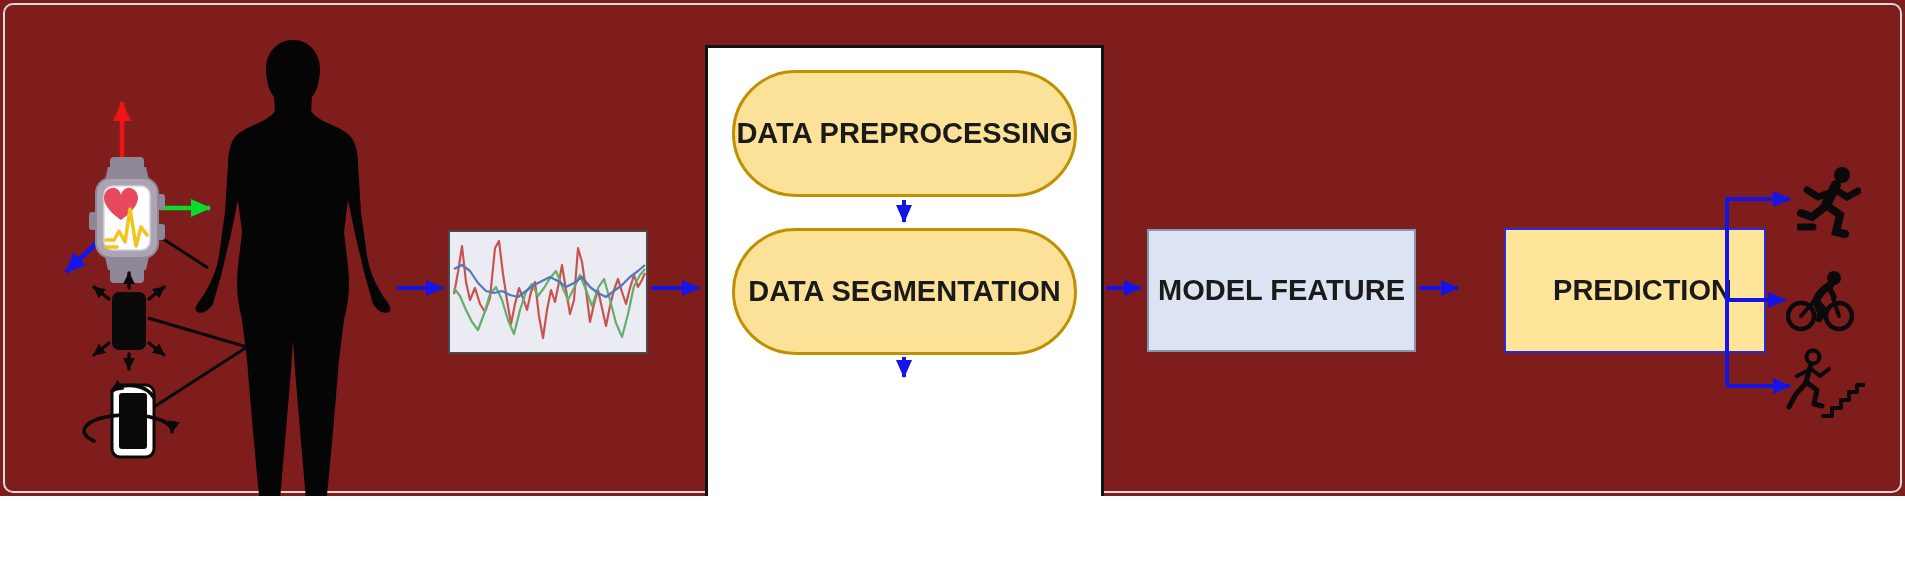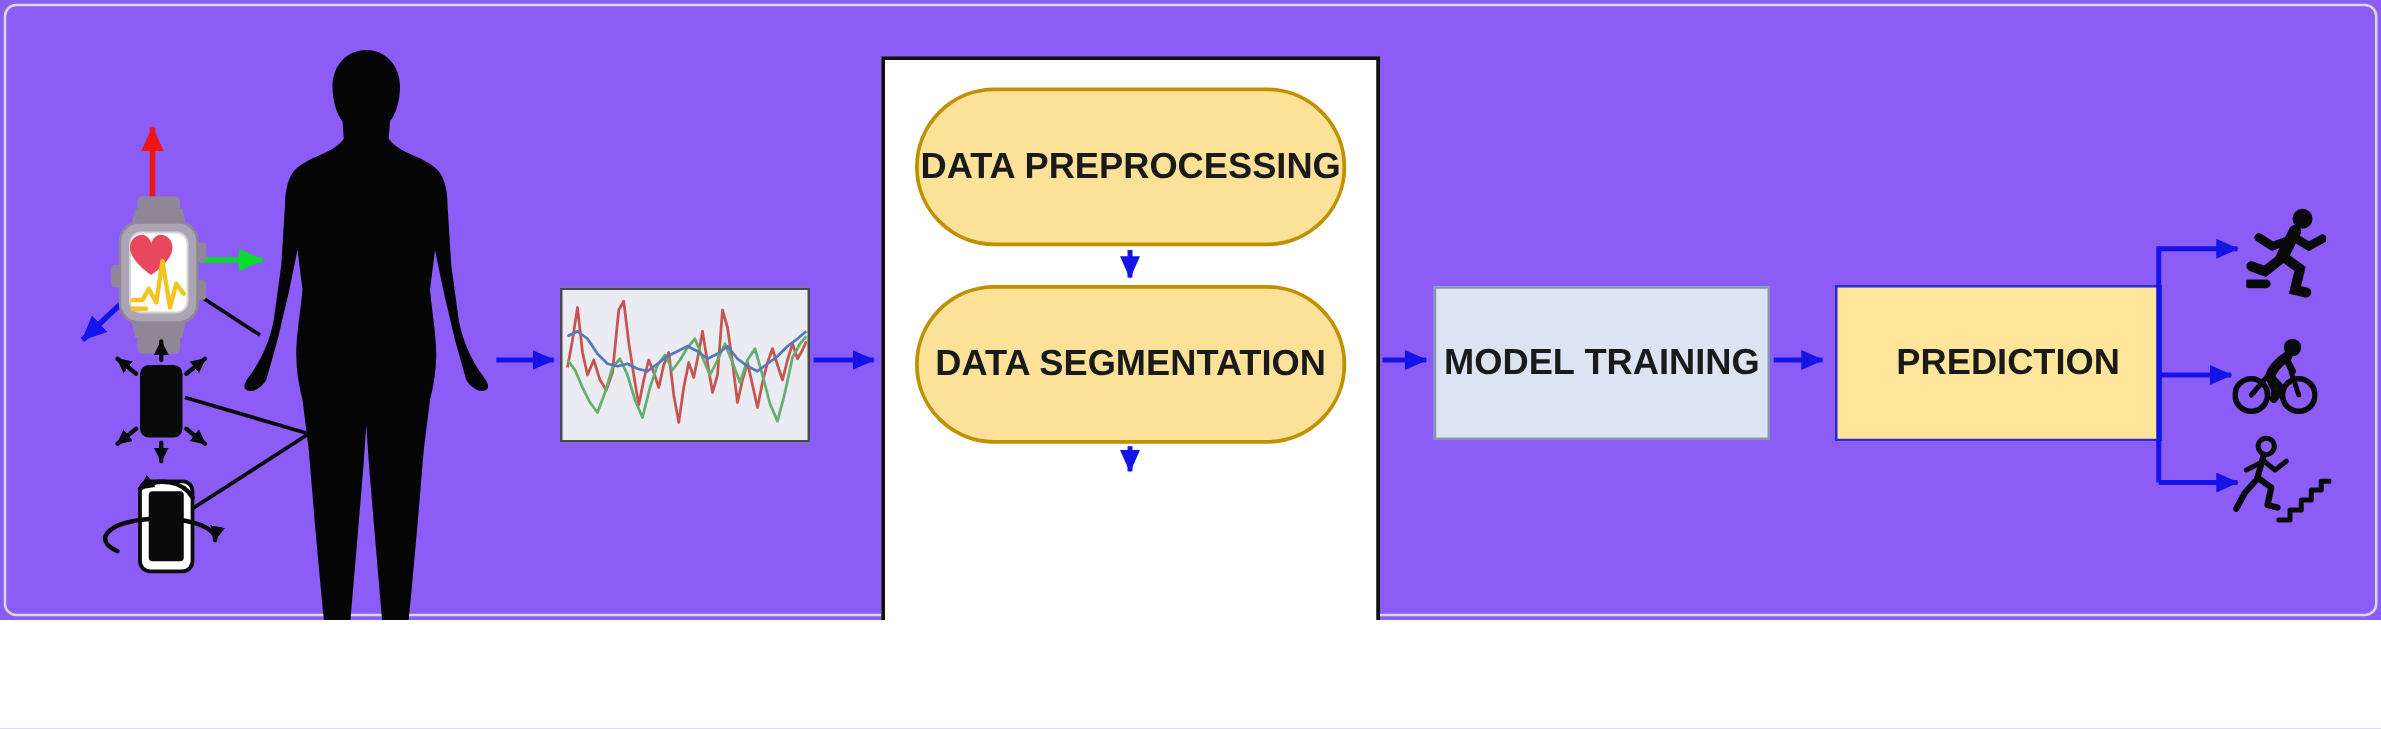--- a/index.html
+++ b/index.html
@@ -9,21 +9,21 @@
     --pipeline-border:#111111;
     --mt-fill:#dce4f3;
     --mt-border:#8496b0;
     --pred-fill:#ffe599;
     --pred-border:#2a2ad8;
     --frame-border:#d9d9d9;
     --text:#1a1a1a;
   }
   html,body{margin:0;padding:0;background:#fff;}
   #canvas{
-    position:relative;width:1905px;height:496px;background:#8b5cf6;
+    position:relative;width:1905px;height:496px;background:#7f1d1d;
     font-family:"Liberation Sans","DejaVu Sans",sans-serif;overflow:hidden;
   }
   #frame{
     position:absolute;left:3px;top:3px;right:3px;bottom:3px;
     border:2px solid var(--frame-border);border-radius:10px;pointer-events:none;
   }
   svg{display:block;}
   .layer{position:absolute;left:0;top:0;}
   .box{
     position:absolute;display:flex;align-items:center;justify-content:center;
@@ -39,21 +39,21 @@
     background:var(--pill-fill);border:3px solid var(--pill-border);
   }
   #pill-preprocessing{top:70px;}
   #pill-segmentation{top:228px;align-items:center;}
   #pill-extraction{top:383px;}
   #model-training-box{
     left:1147px;top:229px;width:269px;height:123px;
     background:var(--mt-fill);border:2px solid var(--mt-border);
   }
   #prediction-box{
-    left:1468px;top:228px;width:262px;height:125px;
+    left:1504px;top:228px;width:262px;height:125px;
     background:var(--pred-fill);border:2px solid var(--pred-border);padding-left:15px;
   }
   #signal-plot{
     position:absolute;left:448px;top:230px;width:200px;height:124px;
     background:#ebebf3;border:2px solid #4a4a4a;box-sizing:border-box;
   }
   .conn{stroke:var(--arrow-blue);stroke-width:4;fill:none;}
   .conn-head{fill:var(--arrow-blue);}
   .activity-icon{position:absolute;}
 </style>
@@ -179,21 +179,21 @@
   <div id="pipeline-box"></div>
 
   <div class="box pill" id="pill-preprocessing">
     <span>DATA PREPROCESSING</span>
   </div>
   <div class="box pill" id="pill-segmentation">
     <span>DATA SEGMENTATION</span>
   </div>
 
   <div class="box" id="model-training-box">
-    <span>MODEL TRAINING</span>
+    <span>MODEL FEATURE</span>
   </div>
   <div class="box" id="prediction-box">
     <span>PREDICTION</span>
   </div>
 
   <svg class="activity-icon" style="left:1797px;top:166px;" width="64" height="74" viewBox="0 0 64 74" aria-label="running">
     <g stroke="#0a0a0a" stroke-linecap="round" fill="none">
       <circle cx="45" cy="9" r="8" fill="#0a0a0a" stroke="none"></circle>
       <path d="M39 19 L29 39" stroke-width="10"></path>
       <path d="M37 23 L50 31 L61 25" stroke-width="7"></path>

